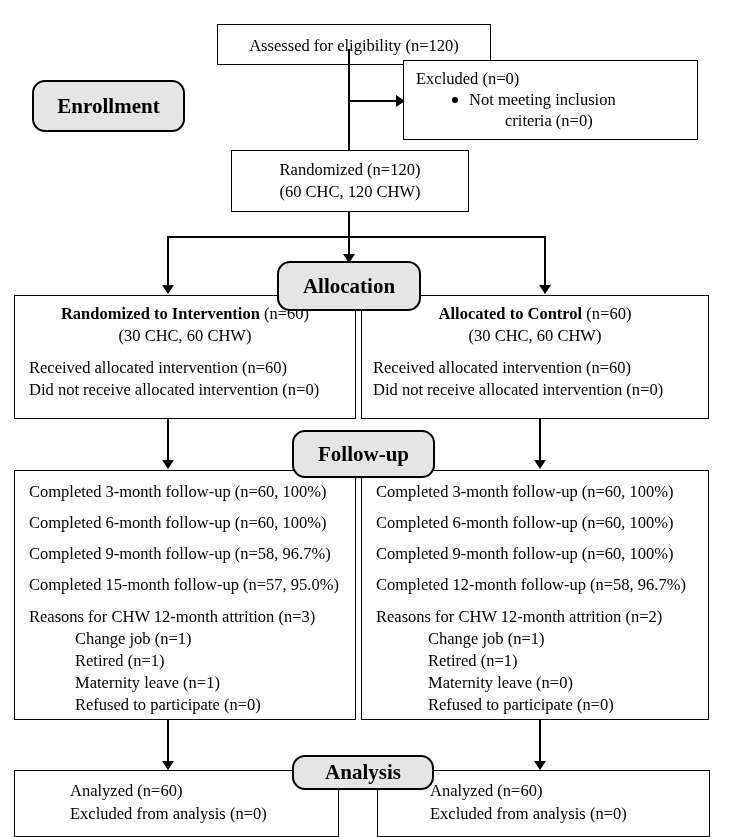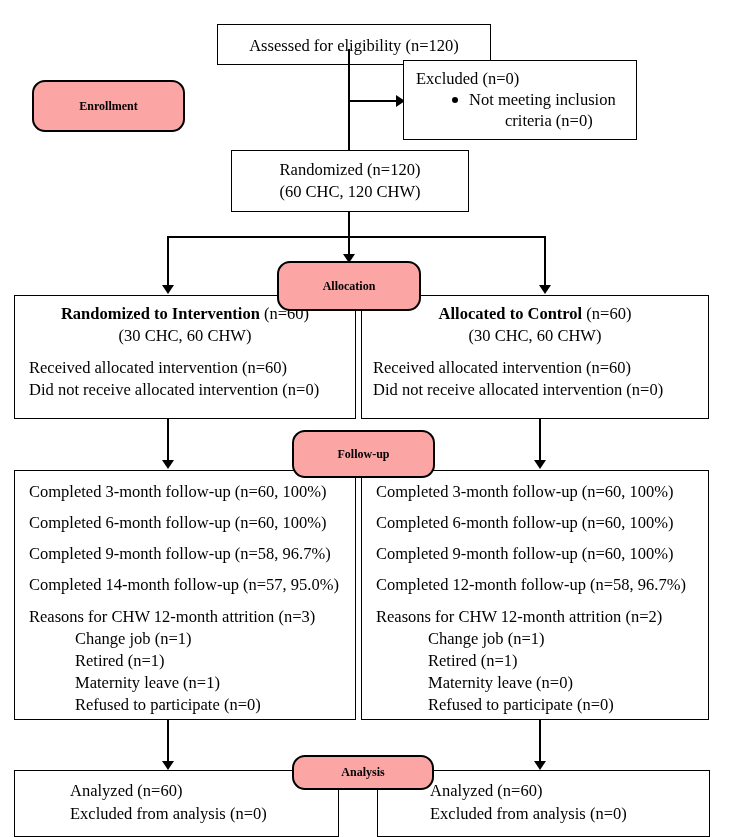--- a/index.html
+++ b/index.html
@@ -22,23 +22,23 @@
     position: absolute;
     box-sizing: border-box;
     border: 1.6px solid #000000;
     background: #ffffff;
   }
   .stage {
     position: absolute;
     box-sizing: border-box;
     border: 2.2px solid #000000;
     border-radius: 13px;
-    background: #fca5a5;
+    background: #e5e5e5;
     font-weight: bold;
-    font-size: 12px;
+    font-size: 21px;
     display: flex;
     align-items: center;
     justify-content: center;
     z-index: 5;
   }
   .txt {
     position: absolute;
     font-size: 16.5px;
     line-height: 1.28;
     white-space: nowrap;
@@ -86,21 +86,21 @@
 
   <div class="box" style="left:217px; top:8px; width:274px; height:41px;margin-top:16px;">
     <div class="txt ctr" style="top:10px;">Assessed for eligibility (n=120)</div>
   </div>
 
   <div class="line vline" style="left:348px; top:49px; height:101px;"></div>
 
   <div class="line hline" style="left:348px; top:100px; width:50px;"></div>
   <div class="arrowright" style="left:396px; top:95px;"></div>
 
-  <div class="box" style="left:403px; top:60px; width:234px; height:80px;">
+  <div class="box" style="left:403px; top:60px; width:295px; height:80px;">
     <div class="txt" style="left:12px; top:7px;">Excluded (n=0)</div>
     <div class="bullet" style="left:48px; top:36px;"></div>
     <div class="txt" style="left:65px; top:28px;">Not meeting inclusion</div>
     <div class="txt" style="left:65px; top:49px;margin-left:36px;">criteria (n=0)</div>
   </div>
 
   <div class="stage" style="left:32px; top:80px; width:153px; height:52px;">
     <span>Enrollment</span>
   </div>
 
@@ -146,21 +146,21 @@
   <div class="line vline" style="left:167px; top:419px; height:44px;"></div>
   <div class="arrowdown" style="left:162px; top:460px;"></div>
 
   <div class="line vline" style="left:539px; top:419px; height:44px;"></div>
   <div class="arrowdown" style="left:534px; top:460px;"></div>
 
   <div class="box" style="left:14px; top:470px; width:342px; height:250px;">
     <div class="txt" style="left:14px; top:10px;">Completed 3-month follow-up (n=60, 100%)</div>
     <div class="txt" style="left:14px; top:41px;">Completed 6-month follow-up (n=60, 100%)</div>
     <div class="txt" style="left:14px; top:72px;">Completed 9-month follow-up (n=58, 96.7%)</div>
-    <div class="txt" style="left:14px; top:103px;">Completed 14-month follow-up (n=57, 95.0%)</div>
+    <div class="txt" style="left:14px; top:103px;">Completed 15-month follow-up (n=57, 95.0%)</div>
     <div class="txt" style="left:14px; top:135px;">Reasons for CHW 12-month attrition (n=3)</div>
     <div class="txt" style="left:60px; top:157px;">Change job (n=1)</div>
     <div class="txt" style="left:60px; top:179px;">Retired (n=1)</div>
     <div class="txt" style="left:60px; top:201px;">Maternity leave (n=1)</div>
     <div class="txt" style="left:60px; top:223px;">Refused to participate (n=0)</div>
   </div>
 
   <div class="box" style="left:361px; top:470px; width:348px; height:250px;">
     <div class="txt" style="left:14px; top:10px;">Completed 3-month follow-up (n=60, 100%)</div>
     <div class="txt" style="left:14px; top:41px;">Completed 6-month follow-up (n=60, 100%)</div>

